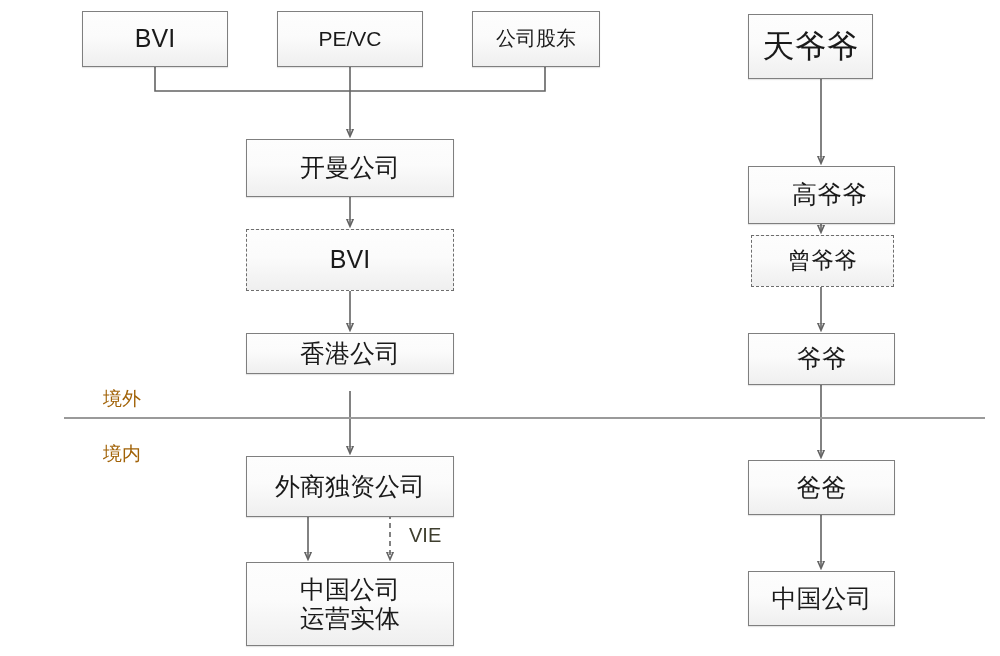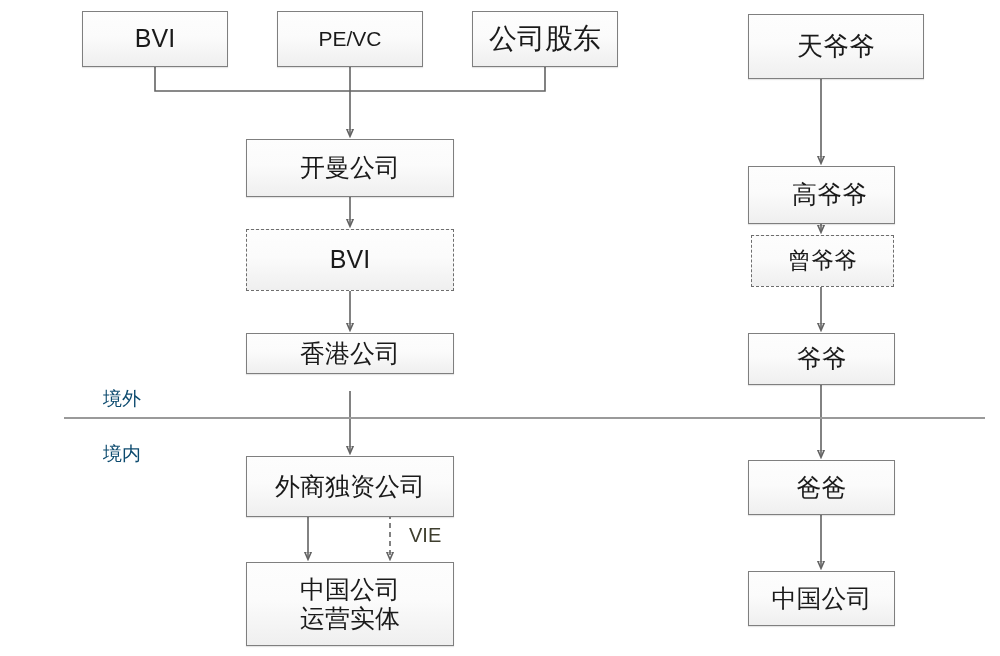--- a/index.html
+++ b/index.html
@@ -40,21 +40,21 @@
     display: block;
     width: 100%;
   }
   .divider {
     position: absolute;
     background: #9a9a9a;
     height: 2px;
   }
   .zone-label {
     position: absolute;
-    color: #0c4a6e;
+    color: #a16207;
     white-space: nowrap;
   }
   .edge-label {
     position: absolute;
     color: #3f3f2f;
     white-space: nowrap;
   }
   svg.wires {
     position: absolute;
     left: 0;
@@ -115,21 +115,21 @@
   <div class="edge-label" style="left:409px; top:524px; font-size:20px;">VIE</div>
 
   <div class="node" style="left:82px; top:11px; width:146px; height:56px; font-size:25px;">
     <span class="label">BVI</span>
   </div>
 
   <div class="node" style="left:277px; top:11px; width:146px; height:56px; font-size:21px;">
     <span class="label">PE/VC</span>
   </div>
 
-  <div class="node" style="left:472px; top:11px; width:146px; height:56px; font-size:28px;">
+  <div class="node" style="left:472px; top:11px; width:128px; height:56px; font-size:20px;">
     <span class="label">公司股东</span>
   </div>
 
   <div class="node" style="left:246px; top:139px; width:208px; height:58px; font-size:25px;">
     <span class="label">开曼公司</span>
   </div>
 
   <div class="node dashed" style="left:246px; top:229px; width:208px; height:62px; font-size:25px;">
     <span class="label">BVI</span>
   </div>
@@ -140,21 +140,21 @@
 
   <div class="node" style="left:246px; top:456px; width:208px; height:61px; font-size:25px;">
     <span class="label">外商独资公司</span>
   </div>
 
   <div class="node" style="left:246px; top:562px; width:208px; height:84px; font-size:25px;">
     <span class="label">中国公司
 运营实体</span>
   </div>
 
-  <div class="node" style="left:748px; top:14px; width:176px; height:65px; font-size:26px;">
+  <div class="node" style="left:748px; top:14px; width:125px; height:65px; font-size:32px;">
     <span class="label">天爷爷</span>
   </div>
 
   <div class="node" style="left:748px; top:166px; width:147px; height:58px; font-size:25px;padding-left:16px;">
     <span class="label">高爷爷</span>
   </div>
 
   <div class="node dashed" style="left:751px; top:235px; width:143px; height:52px; font-size:23px;">
     <span class="label">曾爷爷</span>
   </div>

